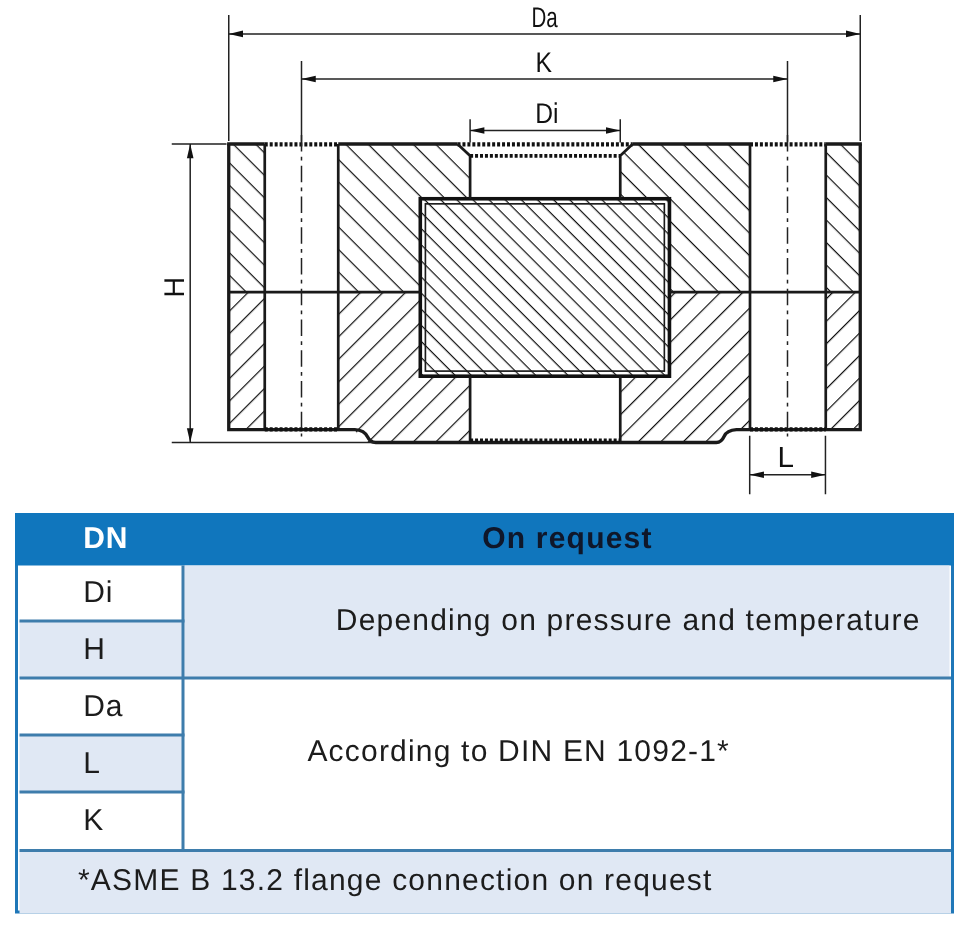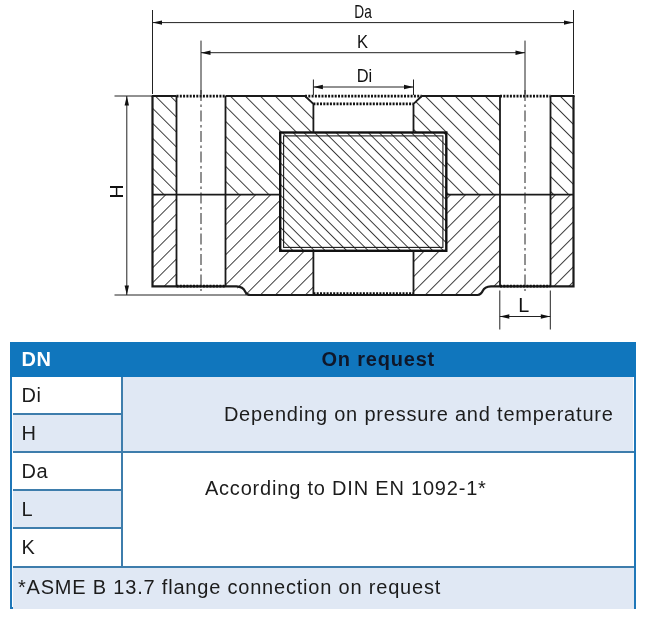--- a/index.html
+++ b/index.html
@@ -1,20 +1,20 @@
 <!DOCTYPE html>
 <html><head>
 <meta charset="utf-8">
 <style>
   html,body{margin:0;padding:0;background:#fff;}
   body{width:645px;height:623px;position:relative;overflow:hidden;
        font-family:"Liberation Sans", sans-serif;}
   #draw{position:absolute;left:0;top:0;}
   .cell{position:absolute;box-sizing:border-box;}
-  .lbl{font-size:20px;letter-spacing:0.55px;color:#1c1c1c;display:flex;align-items:center;}
+  .lbl{font-size:20px;letter-spacing:0.55px;color:#1c1c1c;display:flex;align-items:center;margin-left:34px;}
   .ctr{font-size:20px;letter-spacing:0.8px;color:#1c1c1c;display:flex;align-items:center;justify-content:center;}
 </style>
 </head>
 <body>
 <svg id="draw" width="645" height="340" viewBox="0 0 645 340">
   <defs>
     <pattern id="hTL" width="10.6" height="10.6" patternUnits="userSpaceOnUse" patternTransform="rotate(45)">
       <rect width="10.6" height="10.6" fill="#ffffff"></rect>
       <line x1="0" y1="0" x2="10.6" y2="0" stroke="#0f0f0f" stroke-width="1.6"></line>
     </pattern>
@@ -115,15 +115,15 @@
 <div class="cell lbl" style="left:21.5px;top:341.5px;height:35px;font-weight:bold;color:#fff;font-size:20px;letter-spacing:0.5px;">DN</div>
 <div class="cell ctr" style="left:123.3px;top:341.5px;width:510px;height:35px;font-weight:bold;color:#0f172a;font-size:20px;letter-spacing:0.8px;">On request</div>
 
 <div class="cell lbl" style="left:21.5px;top:377.5px;height:36px;">Di</div>
 <div class="cell lbl" style="left:21.5px;top:415.3px;height:36px;">H</div>
 <div class="cell lbl" style="left:21.5px;top:452.7px;height:37px;">Da</div>
 <div class="cell lbl" style="left:21.5px;top:491.2px;height:36px;">L</div>
 <div class="cell lbl" style="left:21.5px;top:529.2px;height:37px;">K</div>
 
 <div class="cell ctr" style="left:123.3px;top:376.5px;width:591px;height:75px;text-align:right;">Depending on pressure and temperature</div>
-<div class="cell ctr" style="left:123.3px;top:432px;width:445px;height:113.5px;">According to DIN EN 1092-1*</div>
+<div class="cell ctr" style="left:123.3px;top:445px;width:445px;height:113.5px;">According to DIN EN 1092-1*</div>
 
-<div class="cell lbl" style="left:18px;top:567.2px;height:41px;letter-spacing:0.8px;">*ASME B 13.7 flange connection on request</div>
+<div class="cell lbl" style="left:18px;top:567.2px;height:41px;letter-spacing:0.8px;">*ASME B 13.2 flange connection on request</div>
 
 </body></html>

